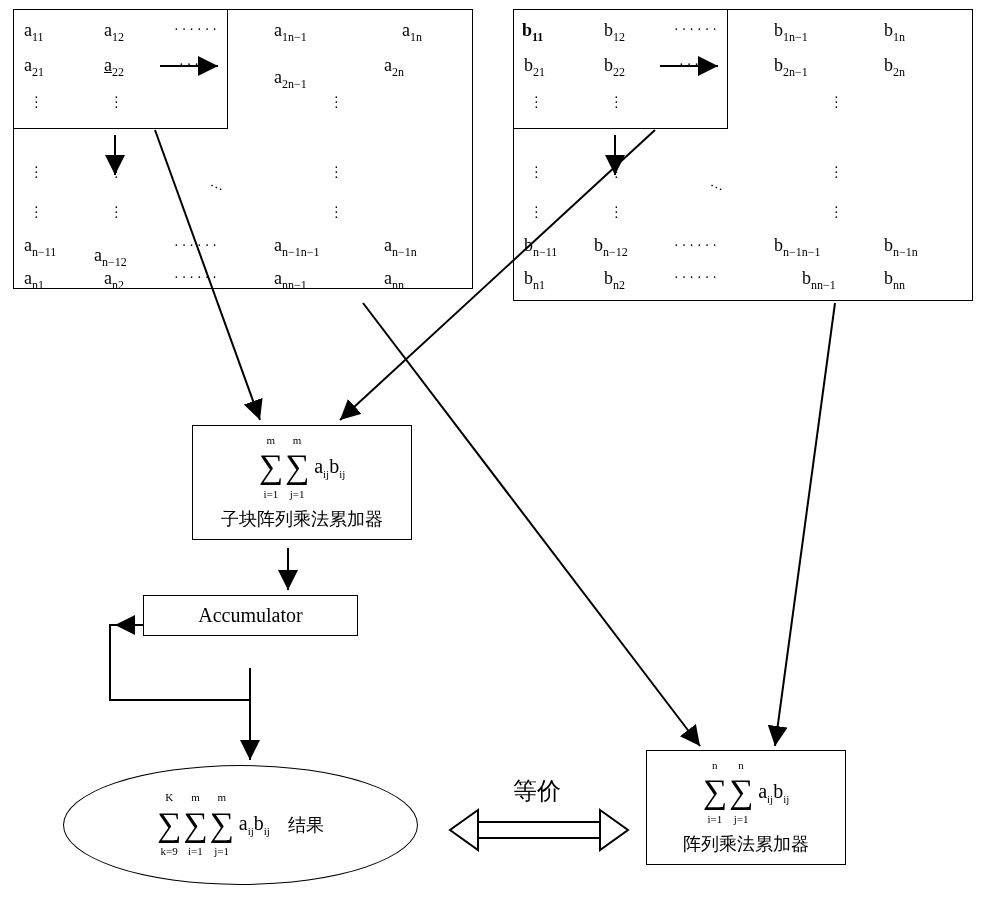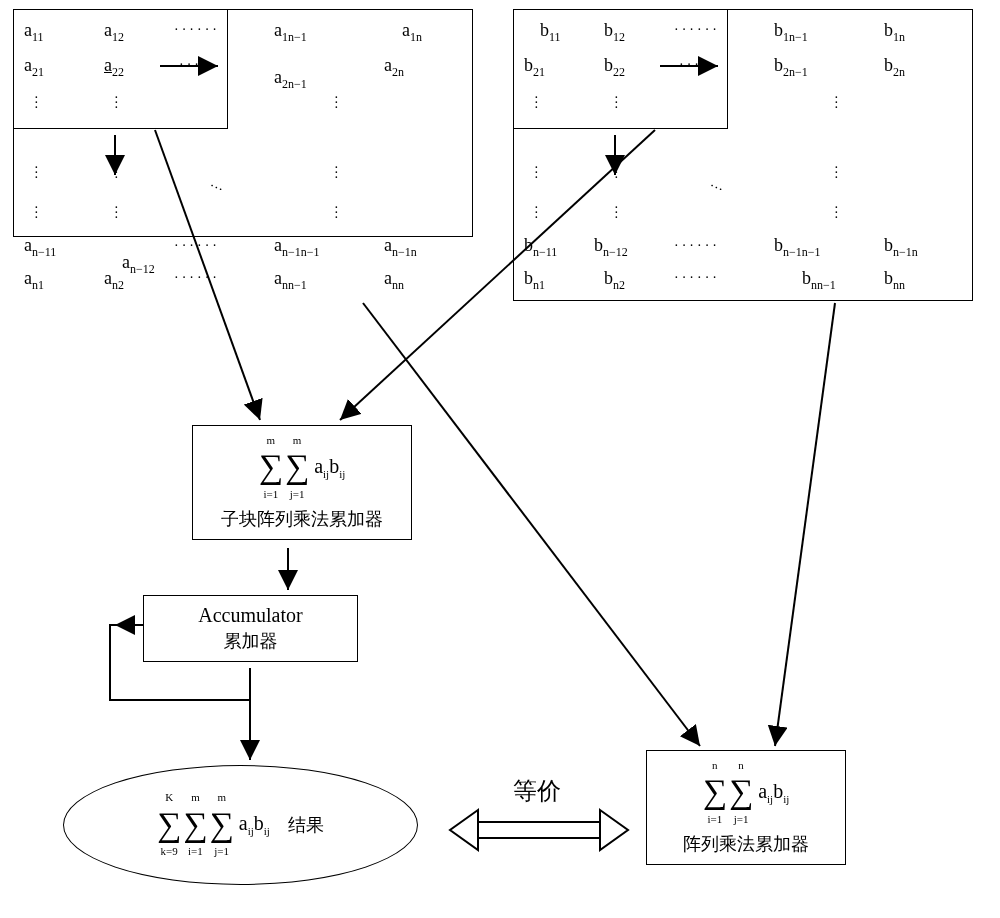--- a/index.html
+++ b/index.html
@@ -74,21 +74,21 @@
   svg.overlay {
     position: absolute;
     top: 0; left: 0;
     width: 1000px; height: 918px;
     pointer-events: none;
   }
 </style>
 </head>
 <body>
 
-<div class="matrix-box" style="left:13px; top:9px; width:460px; height:228px;">
+<div class="matrix-box" style="left:13px; top:9px; width:460px; height:280px;">
 
   <div class="sub-block" style="left:-1px; top:-1px; width:215px; height:120px;"></div>
 
   <div class="matrix-cell" style="left:10px; top:10px;"><span>a</span><sub>11</sub></div>
   <div class="matrix-cell" style="left:90px; top:10px;"><span>a</span><sub>12</sub></div>
   <div class="dots-h" style="left:160px; top:12px;">······</div>
   <div class="matrix-cell" style="left:260px; top:10px;"><span>a</span><sub>1n−1</sub></div>
   <div class="matrix-cell" style="left:388px; top:10px;"><span>a</span><sub>1n</sub></div>
 
   <div class="matrix-cell" style="left:10px; top:45px;"><span>a</span><sub>21</sub></div>
@@ -104,35 +104,35 @@
   <div class="dots-v" style="left:20px; top:155px;">·<br>·<br>·</div>
   <div class="dots-v" style="left:100px; top:155px;">·<br>·<br>·</div>
   <div class="dots-diag" style="left:195px; top:170px; transform:rotate(25deg);">···</div>
   <div class="dots-v" style="left:320px; top:155px;">·<br>·<br>·</div>
 
   <div class="dots-v" style="left:20px; top:195px;">·<br>·<br>·</div>
   <div class="dots-v" style="left:100px; top:195px;">·<br>·<br>·</div>
   <div class="dots-v" style="left:320px; top:195px;">·<br>·<br>·</div>
 
   <div class="matrix-cell" style="left:10px; top:225px;"><span>a</span><sub>n−11</sub></div>
-  <div class="matrix-cell" style="left:80px; top:242px;margin-left:28px;"><span>a</span><sub>n−12</sub></div>
+  <div class="matrix-cell" style="left:80px; top:235px;"><span>a</span><sub>n−12</sub></div>
   <div class="dots-h" style="left:160px; top:228px;">······</div>
   <div class="matrix-cell" style="left:260px; top:225px;"><span>a</span><sub>n−1n−1</sub></div>
   <div class="matrix-cell" style="left:370px; top:225px;"><span>a</span><sub>n−1n</sub></div>
 
   <div class="matrix-cell" style="left:10px; top:258px;"><span>a</span><sub>n1</sub></div>
   <div class="matrix-cell" style="left:90px; top:258px;"><span>a</span><sub>n2</sub></div>
   <div class="dots-h" style="left:160px; top:260px;">······</div>
   <div class="matrix-cell" style="left:260px; top:258px;"><span>a</span><sub>nn−1</sub></div>
   <div class="matrix-cell" style="left:370px; top:258px;"><span>a</span><sub>nn</sub></div>
 </div>
 
 <div class="matrix-box" style="left:513px; top:9px; width:460px; height:292px;">
   <div class="sub-block" style="left:-1px; top:-1px; width:215px; height:120px;"></div>
-  <div class="matrix-cell" style="left:26px; top:10px;"><span>b</span><sub>11</sub></div>
+  <div class="matrix-cell" style="left:8px; top:10px;font-weight:bold;"><span>b</span><sub>11</sub></div>
   <div class="matrix-cell" style="left:90px; top:10px;"><span>b</span><sub>12</sub></div>
   <div class="dots-h" style="left:160px; top:12px;">······</div>
   <div class="matrix-cell" style="left:260px; top:10px;"><span>b</span><sub>1n−1</sub></div>
   <div class="matrix-cell" style="left:370px; top:10px;"><span>b</span><sub>1n</sub></div>
   <div class="matrix-cell" style="left:10px; top:45px;"><span>b</span><sub>21</sub></div>
   <div class="matrix-cell" style="left:90px; top:45px;"><span>b</span><sub>22</sub></div>
   <div class="dots-h" style="left:165px; top:47px;">····</div>
   <div class="matrix-cell" style="left:260px; top:45px;"><span>b</span><sub>2n−1</sub></div>
   <div class="matrix-cell" style="left:370px; top:45px;"><span>b</span><sub>2n</sub></div>
   <div class="dots-v" style="left:20px; top:85px;">·<br>·<br>·</div>
@@ -169,21 +169,20 @@
       <span class="sigma">∑</span>
       <sub>j=1</sub>
     </span>
     <span style="margin-left:3px;"><span>a</span><sub>ij</sub><span>b</span><sub>ij</sub></span>
   </div>
   <div class="label-cn" style="margin-top:6px;">子块阵列乘法累加器</div>
 </div>
 
 <div class="box" style="left:143px; top:595px; width:215px;">
   <div class="label-en">Accumulator</div>
-  <div class="label-cn" style="margin-top:2px;">累加器</div>
 </div>
 
 <div class="ellipse" style="left:63px; top:765px; width:355px; height:120px;">
   <div class="formula" style="display:flex; align-items:center; gap:2px;">
     <span style="display:inline-flex; flex-direction:column; align-items:center;">
       <sup>K</sup>
       <span class="sigma">∑</span>
       <sub>k=9</sub>
     </span>
     <span style="display:inline-flex; flex-direction:column; align-items:center;">

